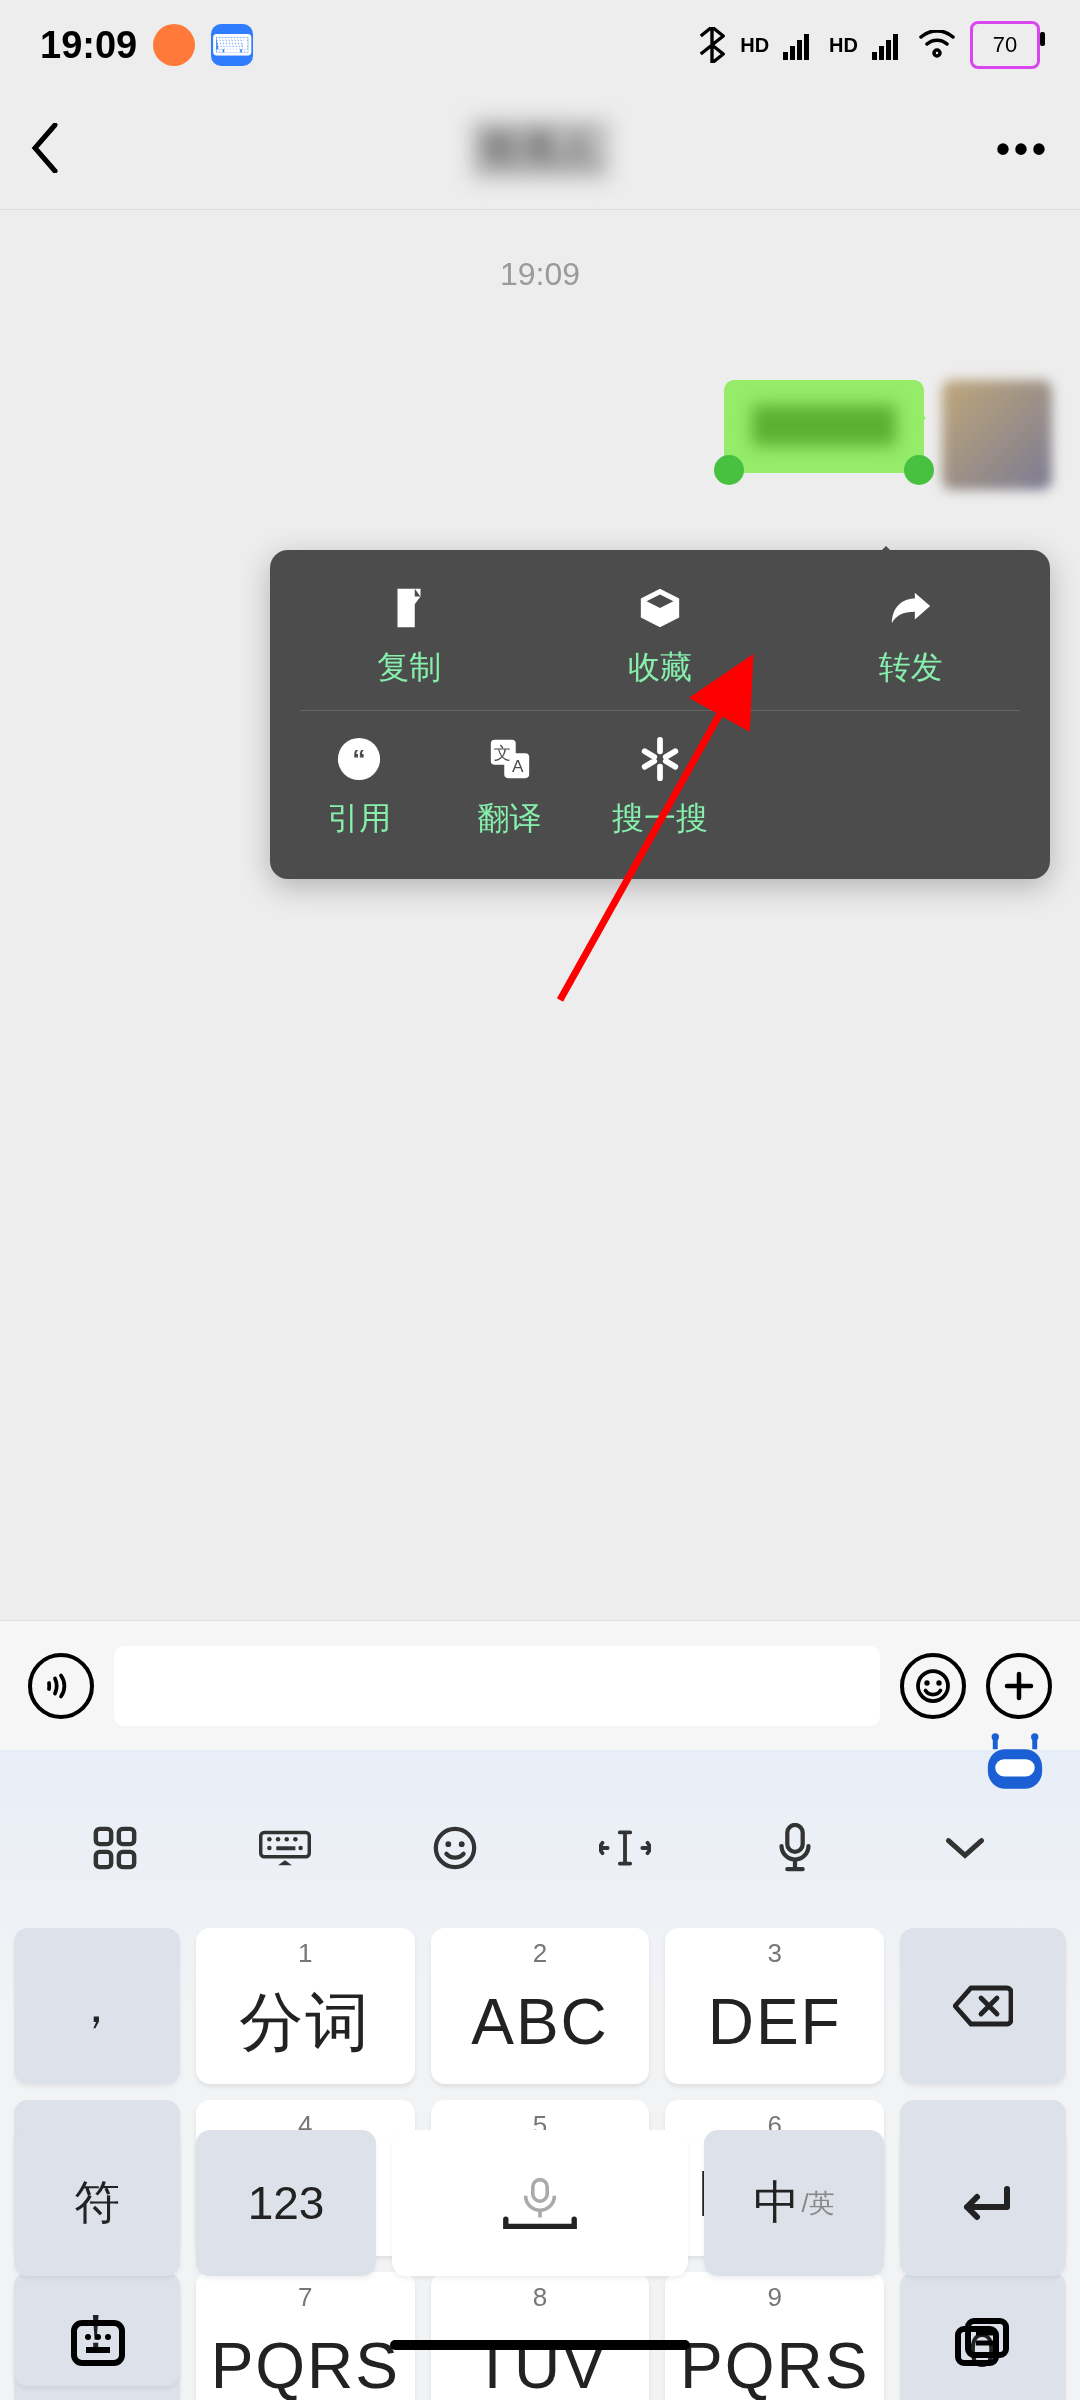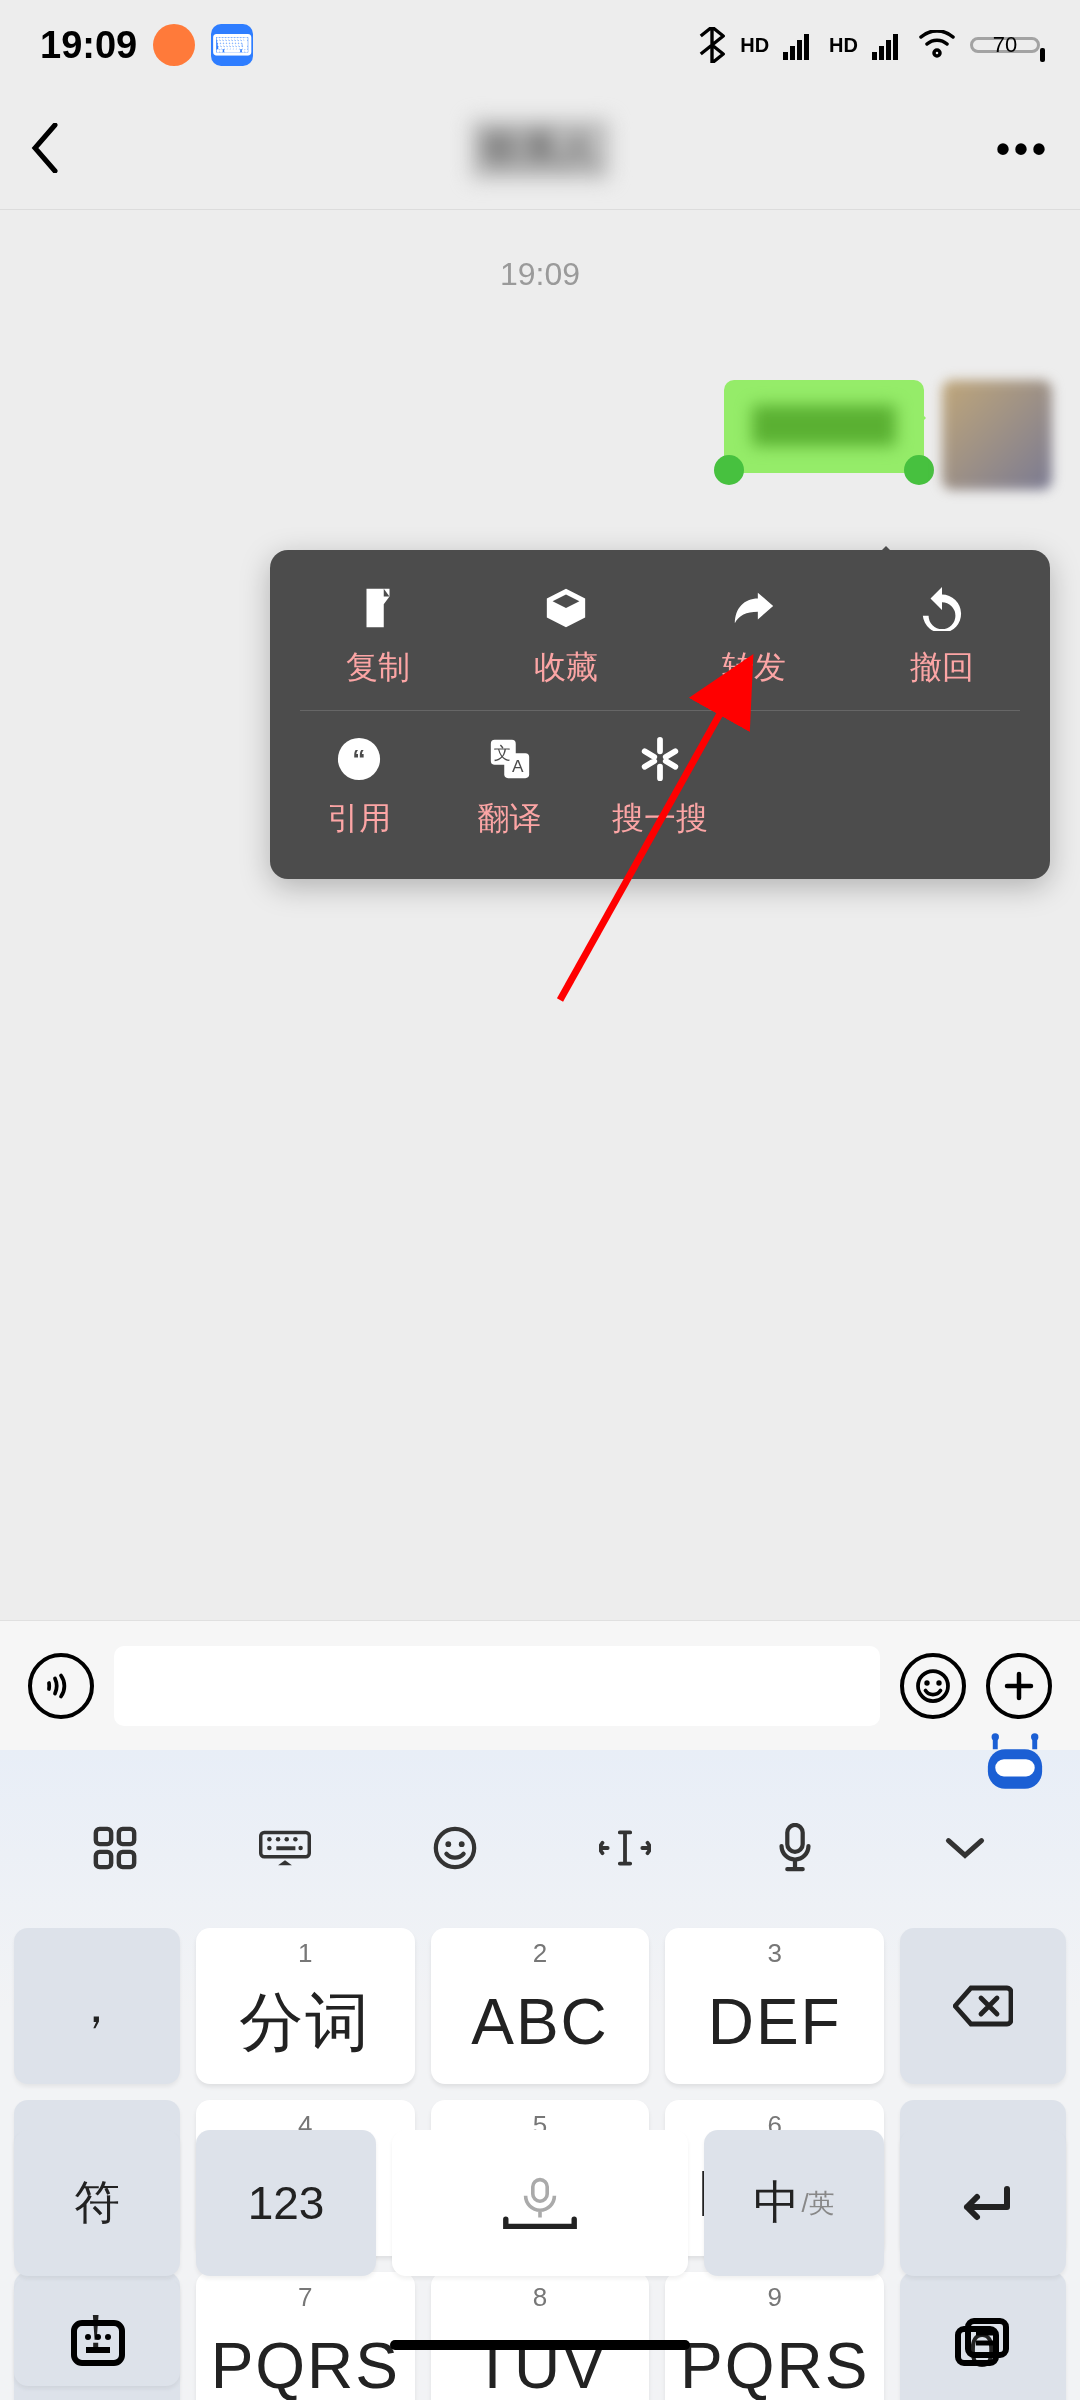--- a/index.html
+++ b/index.html
@@ -5,21 +5,21 @@
   * { margin: 0; padding: 0; box-sizing: border-box; font-family: -apple-system, "PingFang SC", "Microsoft YaHei", sans-serif; }
   html, body { width: 1080px; height: 2400px; background: #ededed; overflow: hidden; }
 
   .status-bar { height: 90px; display: flex; align-items: center; justify-content: space-between; padding: 0 40px; font-size: 38px; font-weight: 600; color: #000; }
   .sb-left { display: flex; align-items: center; gap: 16px; }
   .sb-ico { width: 42px; height: 42px; border-radius: 10px; display: flex; align-items: center; justify-content: center; font-size: 28px; color: #fff; }
   .sb-ico.orange { background: #ff7a3a; border-radius: 50%; }
   .sb-ico.blue { background: #2e7dff; }
   .sb-right { display: flex; align-items: center; gap: 14px; font-size: 30px; }
   .sb-right svg { display: block; }
-  .battery { border: 3px solid #a3a3a3; border-radius: 8px; width: 70px; height: 16px; position: relative; display: flex; align-items: center; justify-content: center; font-size: 22px; font-weight: 500; }
+  .battery { border: 3px solid #d946ef; border-radius: 8px; width: 70px; height: 48px; position: relative; display: flex; align-items: center; justify-content: center; font-size: 22px; font-weight: 500; }
   .battery::after { content: ""; position: absolute; right: -8px; top: 8px; width: 5px; height: 14px; background: #000; border-radius: 2px; }
 
   .chat-header { height: 120px; display: flex; align-items: center; padding: 0 30px; border-bottom: 1px solid #dcdcdc; }
   .back-btn { width: 60px; }
   .chat-title-wrap { flex: 1; display: flex; justify-content: center; }
   .chat-title { filter: blur(10px); font-size: 38px; font-weight: 500; color: #333; background: #bbb; padding: 4px 12px; border-radius: 4px; }
   .more-btn { width: 60px; font-size: 40px; letter-spacing: 4px; text-align: right; font-weight: 700; }
 
   .chat-area { position: relative; height: 1418px; }
   .chat-time { text-align: center; color: #9a9a9a; font-size: 32px; padding-top: 46px; }
@@ -29,21 +29,21 @@
   .bubble-text { filter: blur(8px); background: #5ab032; color: transparent; border-radius: 4px; }
   .bubble::after { content: ""; position: absolute; right: -14px; top: 26px; border: 12px solid transparent; border-left-color: #95ec69; }
   .sel-handle { position: absolute; width: 30px; height: 30px; background: #47c13f; border-radius: 50%; }
   .sel-l { left: -10px; bottom: -12px; }
   .sel-r { right: -10px; bottom: -12px; }
   .avatar { width: 110px; height: 110px; background: linear-gradient(135deg, #c0a77a 0%, #7a7a92 100%); border-radius: 10px; filter: blur(6px); }
 
   .ctx { position: absolute; top: 340px; left: 270px; width: 780px; background: #4c4c4c; border-radius: 18px; padding: 24px 0 28px; box-shadow: 0 8px 30px rgba(0,0,0,.25); }
   .ctx::before { content: ""; position: absolute; top: -18px; right: 150px; border: 14px solid transparent; border-bottom-color: #4c4c4c; }
   .ctx-row { display: flex; justify-content: space-around; padding: 10px 14px; }
-  .ctx-item { flex: 1; display: flex; flex-direction: column; align-items: center; gap: 14px; color: #fca5a5; font-size: 32px; }
+  .ctx-item { flex: 1; display: flex; flex-direction: column; align-items: center; gap: 14px; color: #86efac; font-size: 32px; }
   .ctx-ico { width: 48px; height: 48px; display: flex; align-items: center; justify-content: center; }
   .ctx-ico svg { width: 46px; height: 46px; fill: #fff; }
   .ctx-divider { height: 1px; background: #666; margin: 10px 30px 14px; }
 
   .arrow { position: absolute; top: 420px; left: 550px; pointer-events: none; }
 
   .input-bar { position: absolute; top: 1620px; left: 0; right: 0; height: 130px; background: #f6f6f6; display: flex; align-items: center; padding: 0 28px; gap: 20px; border-top: 1px solid #e0e0e0; }
   .circle-btn { width: 66px; height: 66px; border: 4px solid #000; border-radius: 50%; display: flex; align-items: center; justify-content: center; }
   .circle-btn svg { width: 36px; height: 36px; }
   .text-input { flex: 1; height: 80px; background: #fff; border-radius: 10px; }
@@ -159,28 +159,20 @@
           </span>
         <span>收藏</span>
       </div>
       <div class="ctx-item">
         <span class="ctx-ico">
             <svg viewBox="0 0 24 24">
               <path d="M14 4l8 7-8 7v-4c-6 0-10 2-12 6 0-8 5-13 12-13V4z"></path>
             </svg>
           </span>
         <span>转发</span>
-      </div>
-      <div class="ctx-item">
-        <span class="ctx-ico">
-            <svg viewBox="0 0 24 24">
-              <path d="M12 5V1L6 7l6 6V9a7 7 0 11-7 7H2a10 10 0 1010-11z"></path>
-            </svg>
-          </span>
-        <span>撤回</span>
       </div>
     </div>
     <div class="ctx-divider"></div>
     <div class="ctx-row" style="justify-content:flex-start;padding-left:14px">
       <div class="ctx-item" style="flex:0 0 20%">
         <span class="ctx-ico">
             <svg viewBox="0 0 24 24">
               <circle cx="12" cy="12" r="11"></circle>
               <text x="12" y="17" text-anchor="middle" font-size="14" fill="#4c4c4c" font-weight="bold">“</text>
             </svg>

